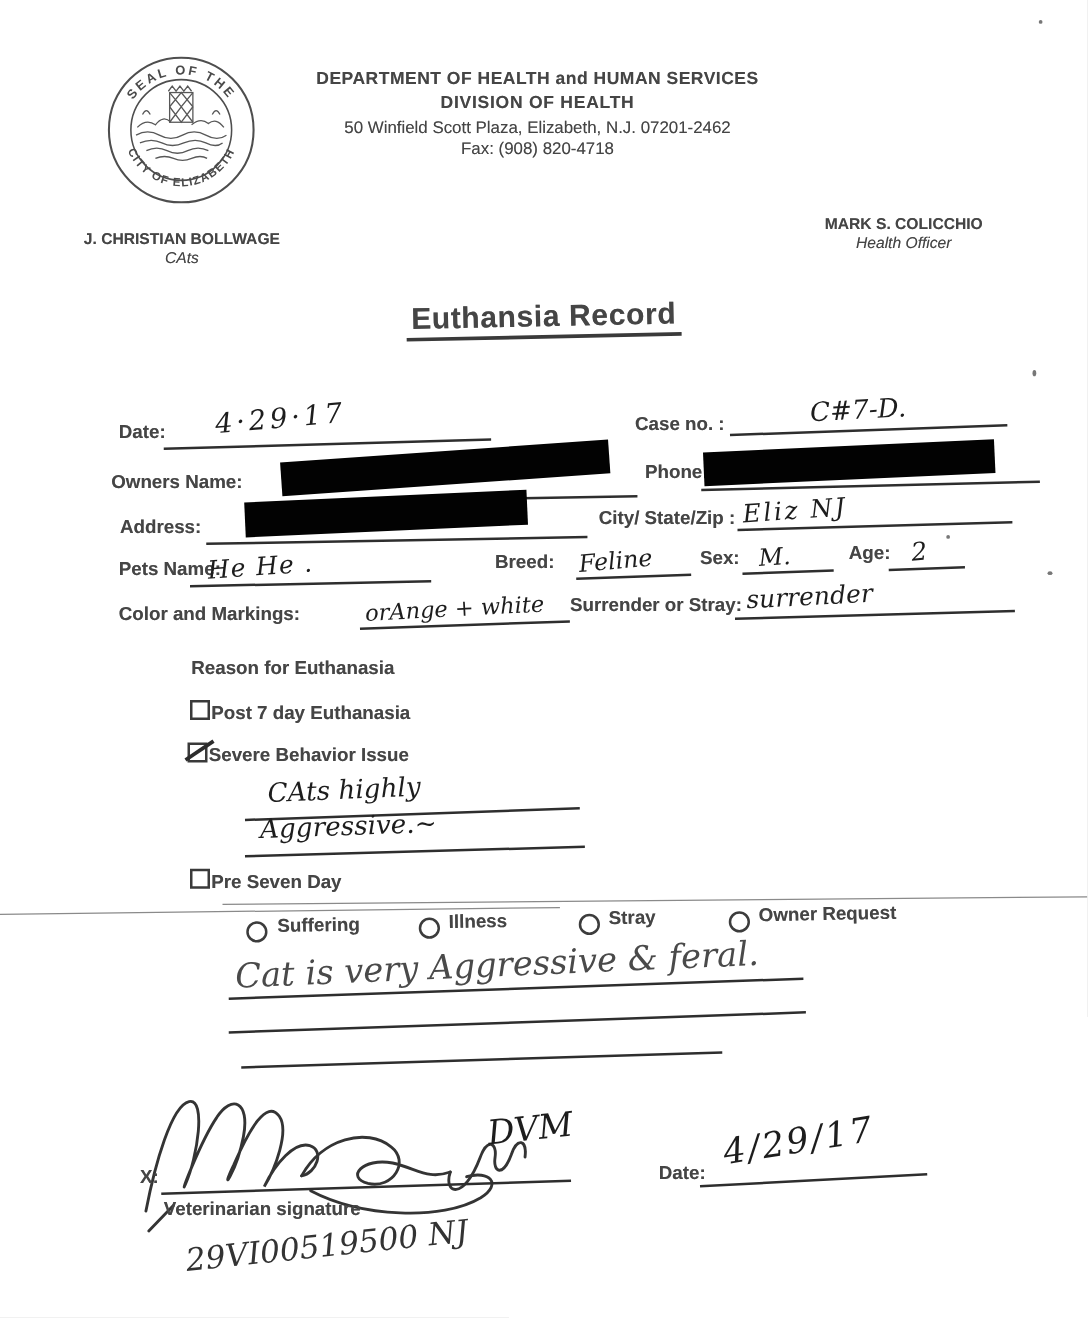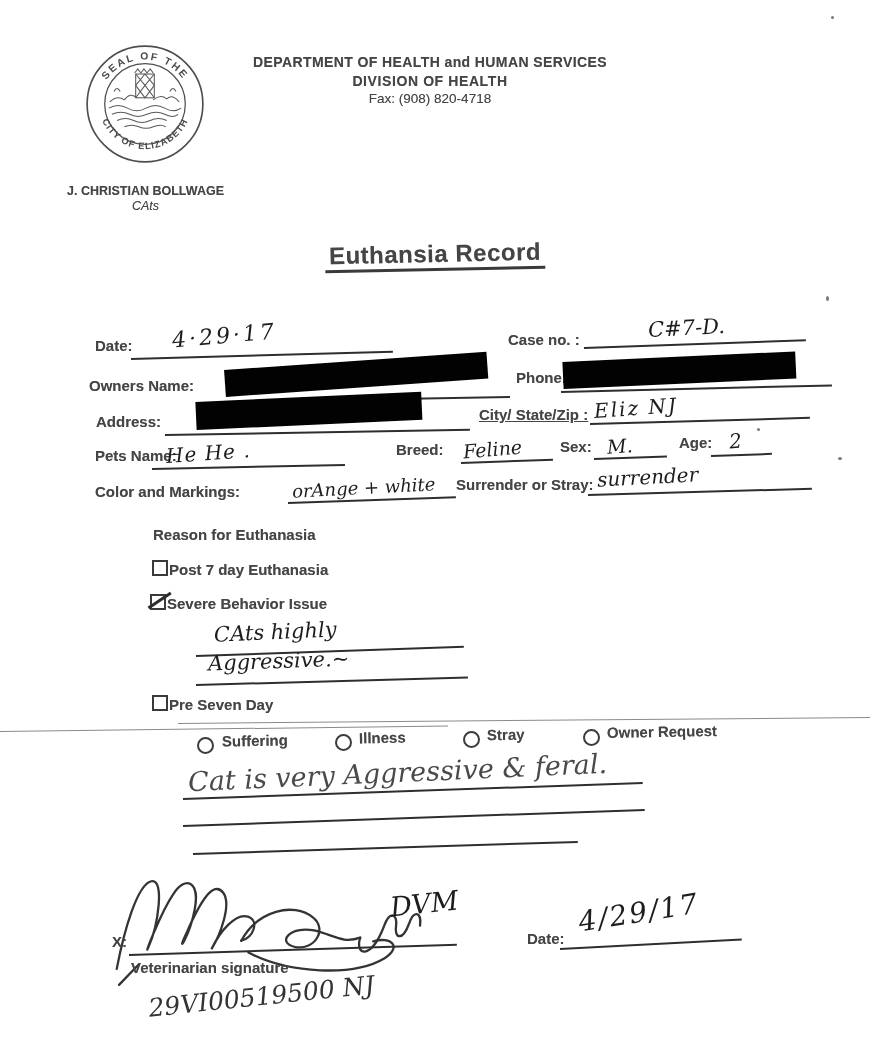--- a/index.html
+++ b/index.html
@@ -64,28 +64,33 @@
       <path d="M28 70 q9 -4 17 0 t17 0 t17 0 t13 0"></path>
       <path d="M33 76 q8 -4 16 0 t16 0 t16 0"></path>
       <path d="M40 82 q7 -3 14 0 t14 0 t12 0"></path>
       <path d="M30 48 q3 -6 6 0 M84 48 q3 -6 6 0"></path>
     </g>
   </svg>
 
   <div class="abs center" style="left:225px;top:48px;width:410px;">
     <div class="printed" style="font-size:14px;font-weight:bold;margin-top:6px;letter-spacing:.4px;">DEPARTMENT OF HEALTH and HUMAN SERVICES</div>
     <div class="printed" style="font-size:14px;font-weight:bold;margin-top:3px;letter-spacing:.6px;">DIVISION OF HEALTH</div>
+    <div class="printed" style="font-size:13.5px;margin-top:5px;">50 Winfield Scott Plaza, Elizabeth, N.J. 07201-2462</div>
     <div class="printed" style="font-size:13.5px;margin-top:2px;">Fax: (908) 820-4718</div>
   </div>
 
   <div class="abs center" style="left:58px;top:184px;width:175px;">
     <div class="printed" style="font-size:12.5px;font-weight:bold;">J. CHRISTIAN BOLLWAGE</div>
     <div class="printed" style="font-size:12.5px;font-style:italic;margin-top:1px;">CAts</div>
   </div>
 
+  <div class="abs center" style="left:638px;top:172px;width:170px;">
+    <div class="printed" style="font-size:12.5px;font-weight:bold;">MARK S. COLICCHIO</div>
+    <div class="printed" style="font-size:12.5px;font-style:italic;margin-top:1px;">Health Officer</div>
+  </div>
 
   <div class="abs center" style="left:285px;top:240px;width:300px;transform:rotate(-1.2deg);">
     <span class="printed" style="font-size:24px;font-weight:bold;border-bottom:3px solid #3a3a3a;padding:0 4px 1px 4px;letter-spacing:.5px;">Euthansia Record</span>
   </div>
 
   <div class="abs lbl printed" style="left:95px;top:337px;">Date:</div>
   <div class="fline" style="left:131px;top:358px;width:262px;transform:rotate(-1.6deg);"></div>
   <div class="abs hw" style="left:172px;top:323px;font-size:22px;letter-spacing:3px;transform:rotate(-5deg);">4·29·17</div>
 
   <div class="abs lbl printed" style="left:508px;top:331px;">Case no. :</div>
@@ -97,21 +102,21 @@
   <div class="bar" style="left:225px;top:370px;width:263px;height:27px;transform:rotate(-4deg);"></div>
 
   <div class="abs lbl printed" style="left:516px;top:369px;">Phone:</div>
   <div class="fline" style="left:561px;top:391px;width:271px;transform:rotate(-1.4deg);"></div>
   <div class="bar" style="left:563px;top:362px;width:233px;height:27px;transform:rotate(-2.6deg);"></div>
 
   <div class="abs lbl printed" style="left:96px;top:413px;">Address:</div>
   <div class="fline" style="left:165px;top:434px;width:305px;transform:rotate(-1deg);"></div>
   <div class="bar" style="left:196px;top:402px;width:226px;height:28px;transform:rotate(-2.6deg);"></div>
 
-  <div class="abs lbl printed" style="left:479px;top:406px;text-decoration:underline;">City/ State/Zip :</div>
+  <div class="abs lbl printed" style="left:479px;top:406px;">City/ State/Zip :</div>
   <div class="fline" style="left:590px;top:423px;width:220px;transform:rotate(-1.6deg);"></div>
   <div class="abs hw" style="left:594px;top:396px;font-size:20px;letter-spacing:2px;transform:rotate(-4deg);">Eliz NJ</div>
 
   <div class="abs lbl printed" style="left:95px;top:447px;">Pets Name:</div>
   <div class="fline" style="left:152px;top:468px;width:193px;transform:rotate(-1.2deg);"></div>
   <div class="abs hw" style="left:166px;top:441px;font-size:20px;letter-spacing:1px;transform:rotate(-4deg);">He He .</div>
 
   <div class="abs lbl printed" style="left:396px;top:441px;">Breed:</div>
   <div class="fline" style="left:461px;top:462px;width:92px;transform:rotate(-2deg);"></div>
   <div class="abs hw" style="left:463px;top:438px;font-size:19px;transform:rotate(-5deg);">Feline</div>

